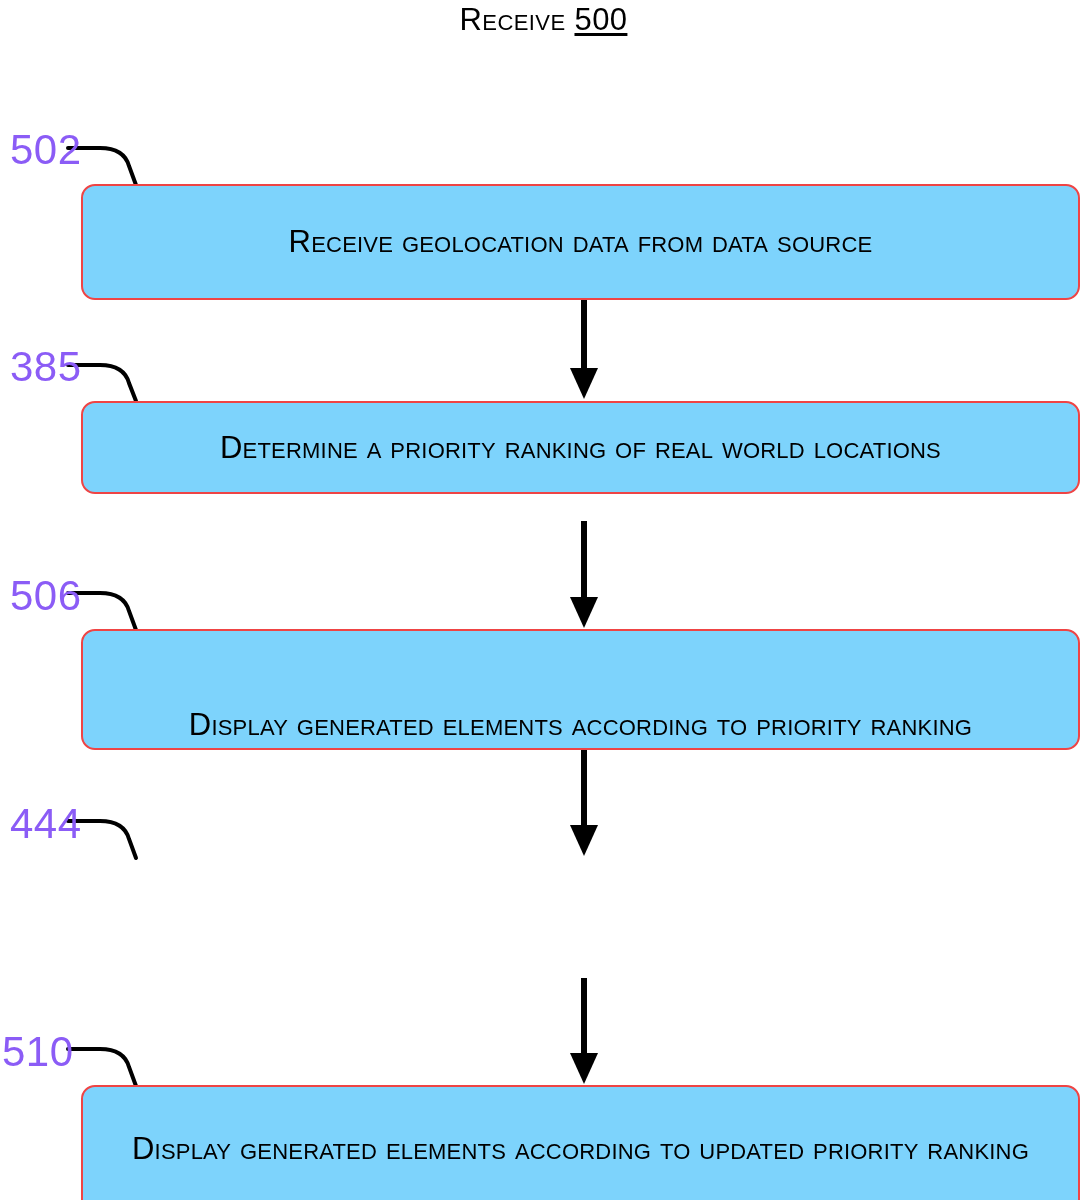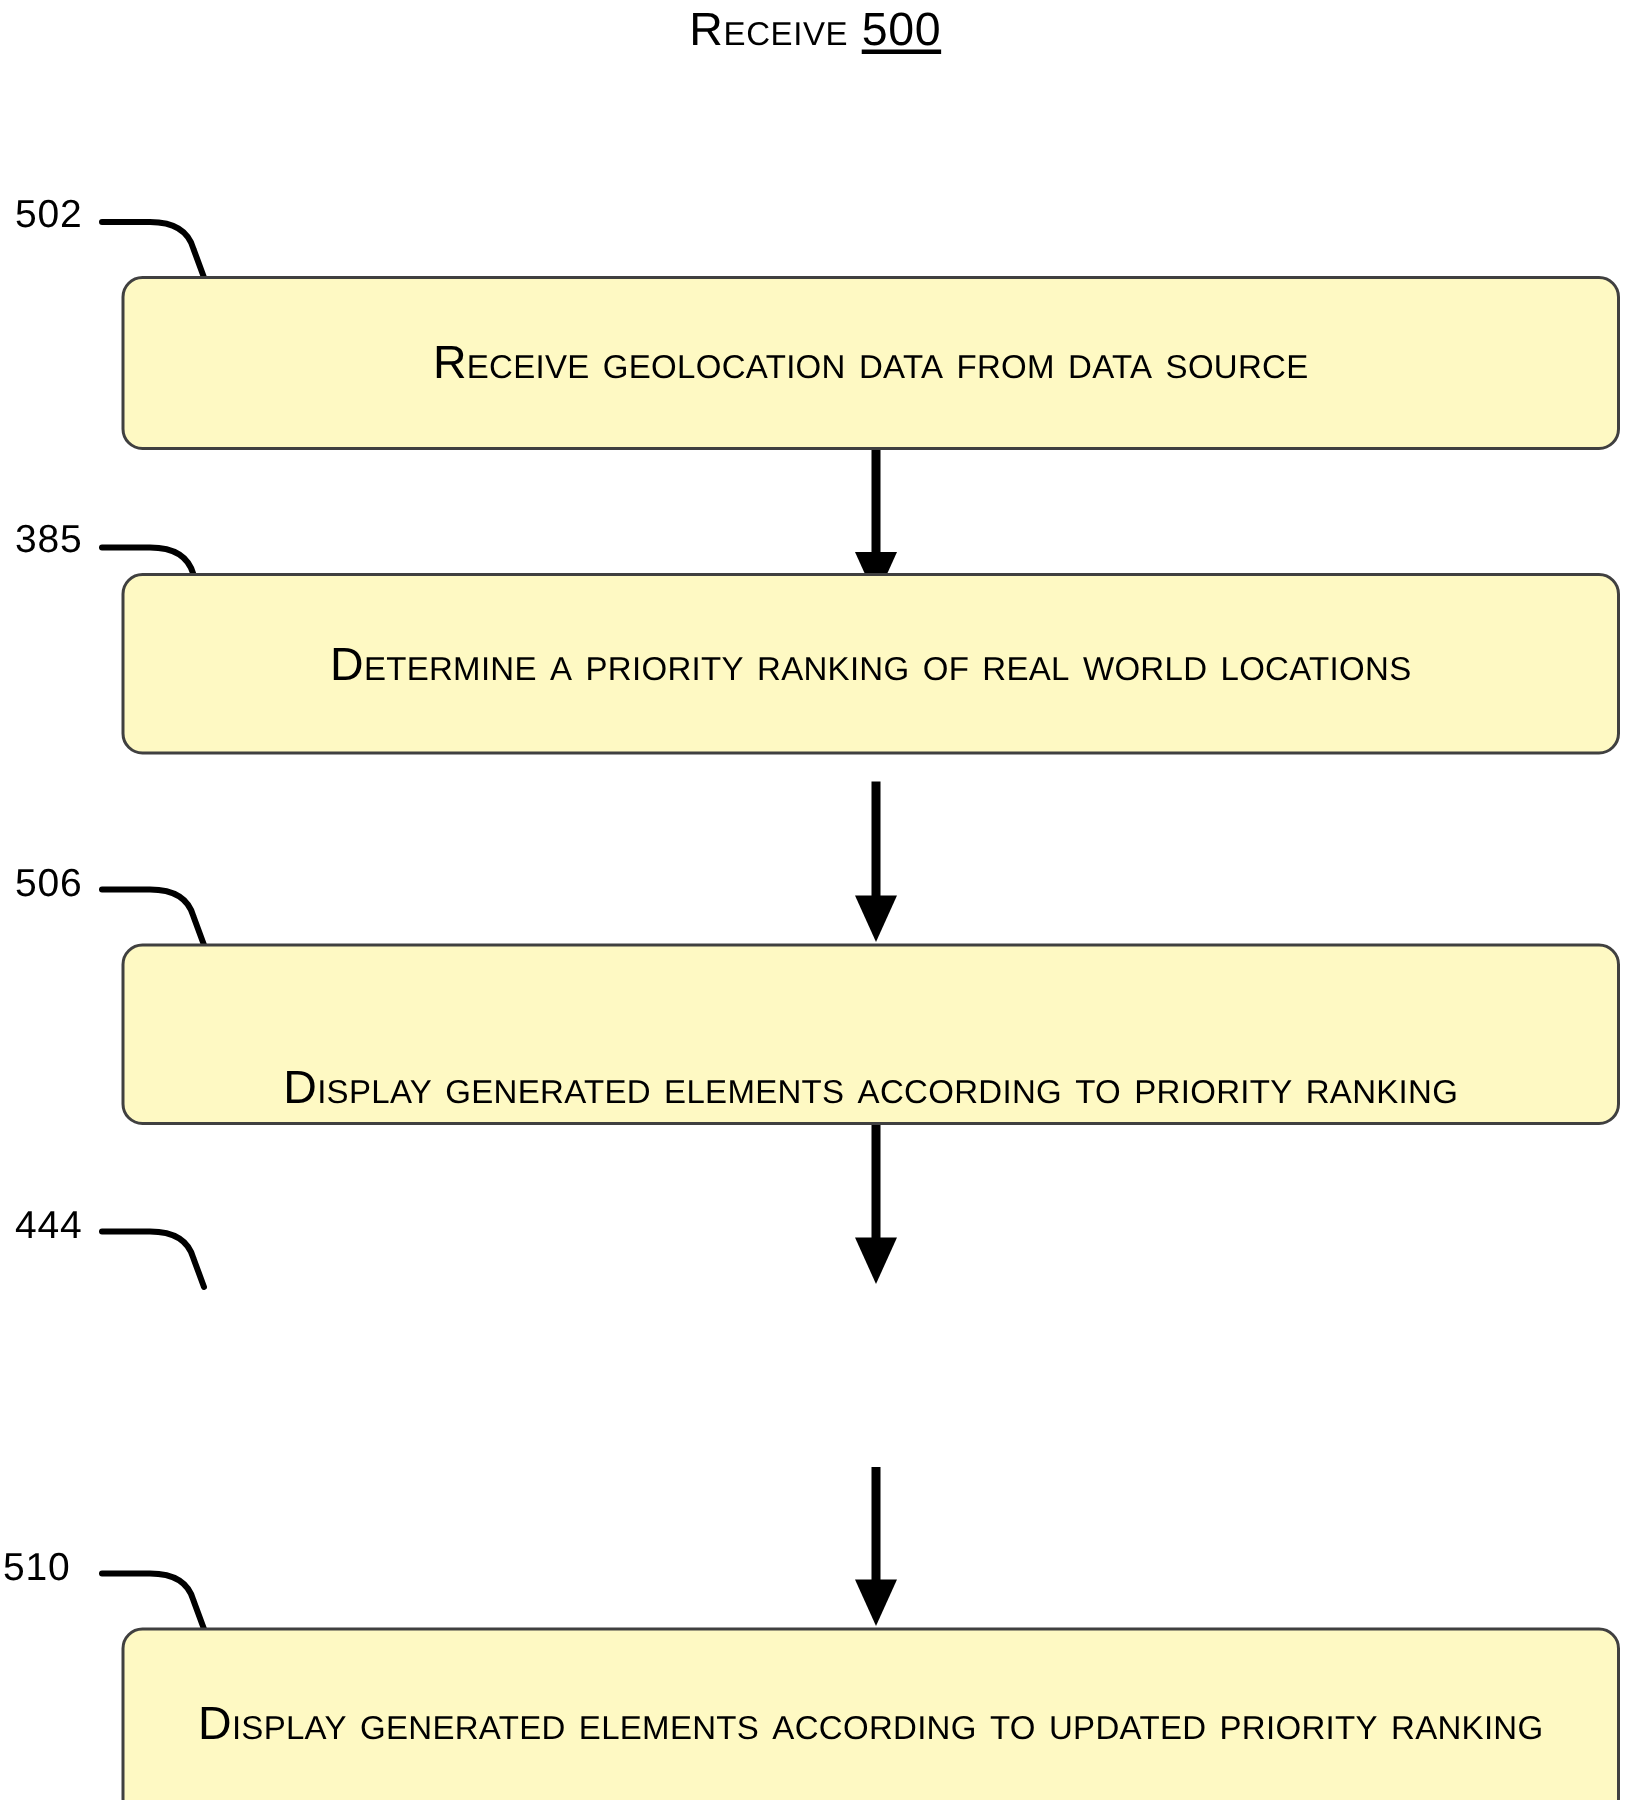--- a/index.html
+++ b/index.html
@@ -39,55 +39,55 @@
     text-underline-offset: 3px;
     text-align: right;
   }
 
   
   .proc-box {
     position: absolute;
     left: 81px;
     width: 999px;
     box-sizing: border-box;
-    border: 2px solid #404040;
+    border: 2px solid #ef4444;
     border-radius: 14px;
-    background: #fef9c3;
+    background: #7dd3fc;
     display: flex;
     align-items: center;
     justify-content: center;
   }
   .proc-label {
     display: block;
     width: 94%;
     text-align: center;
     font-family: "Liberation Sans", sans-serif;
     font-size: 31px;
     font-variant: small-caps;
     font-weight: 400;
     letter-spacing: 0.2px;
     line-height: 46px;
     color: #000000;
   }
 
   .box-502 { top: 184px;  height: 116px; }
-  .box-504 { top: 382px;  height: 121px; }
+  .box-504 { top: 401px;  height: 93px; }
   .box-506 { top: 629px;  height: 121px; align-items: flex-end; }
   .box-508 { top: 857px;  height: 121px; }
   .box-510 { top: 1085px; height: 128px; }
 
   
   .ref-callout {
     position: absolute;
     font-family: "Liberation Sans", sans-serif;
-    font-size: 26px;
+    font-size: 42px;
     font-weight: 400;
     letter-spacing: 0.5px;
     line-height: 1;
-    color: #000000;
+    color: #8b5cf6;
     white-space: nowrap;
   }
   .ref-502 { left: 10px; top: 129px; }
   .ref-504 { left: 10px; top: 346px; }
   .ref-506 { left: 10px; top: 575px; }
   .ref-508 { left: 10px; top: 803px; }
   .ref-510 { left: 2px; top: 1031px; }
 
   
   .overlay-svg {

